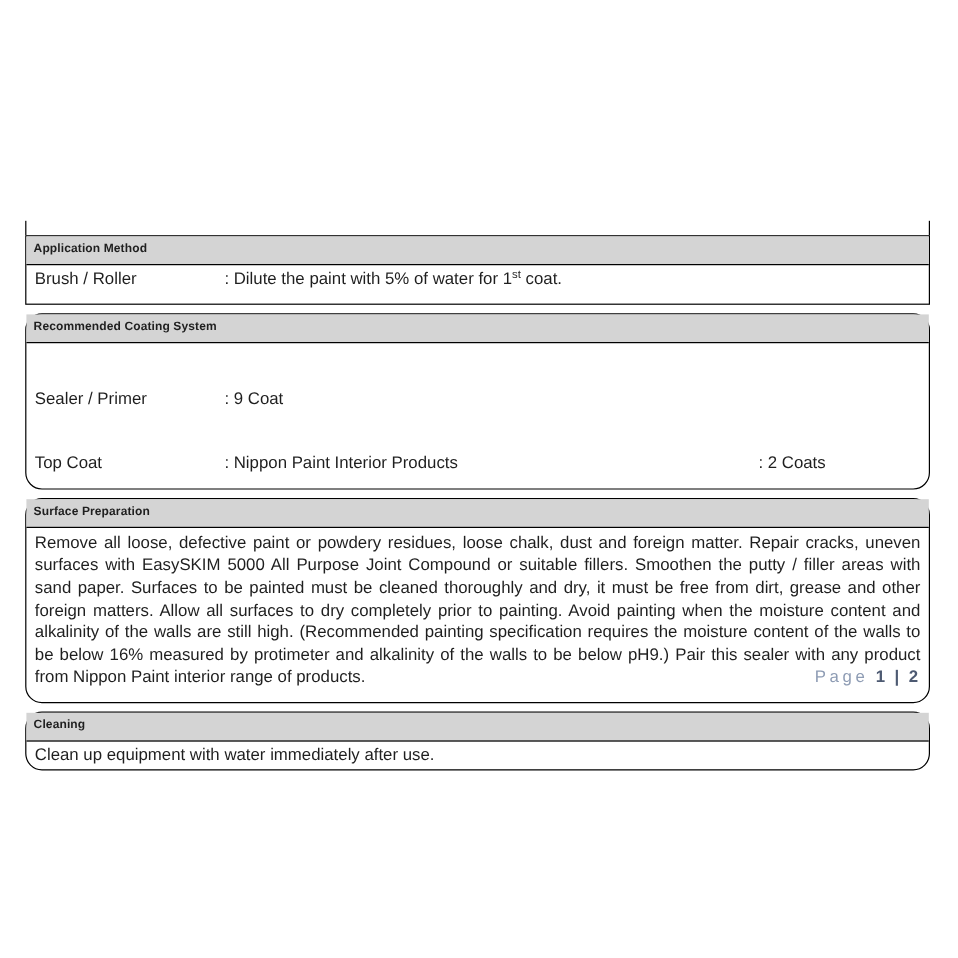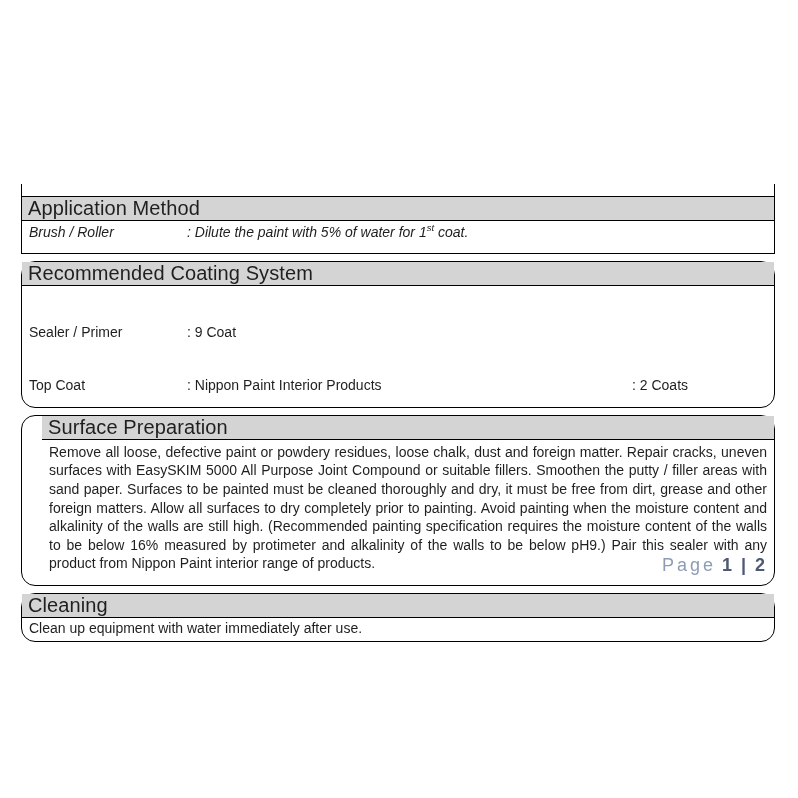--- a/index.html
+++ b/index.html
@@ -6,38 +6,38 @@
   body{
     width:798px;height:798px;background:#ffffff;position:relative;overflow:hidden;
     font-family:"Liberation Sans","DejaVu Sans",sans-serif;color:#1f1f1f;
   }
   .doc{position:absolute;left:21px;top:184px;width:754px;}
   .spacer-row{height:12px;border-left:1.4px solid #000;border-right:1.4px solid #000;}
   .sec{border:1.4px solid #000;background:#ffffff;}
   .sec + .sec{margin-top:7px;border-radius:14px;}
   .sec-hdr{
     background:#d4d4d4;border-bottom:1.4px solid #000;
-    font-weight:400;font-size:20px;line-height:18px;padding:2px 6px 3px 6px;
+    font-weight:700;font-size:10px;line-height:18px;padding:2px 6px 3px 6px;
     letter-spacing:0.1px;
   }
   .sec-body{font-size:14px;line-height:18.6px;}
   .body-a{padding:2px 7px 11px 7px;}
   .body-b{padding:2px 7px 12px 7px;}
   .body-c{padding:3px 7px 12px 7px;text-align:justify;}
   .body-d{padding:1px 7px 3px 7px;}
-  .row2{display:grid;grid-template-columns:158px 1fr;font-style:italic;}
+  .row2{display:grid;grid-template-columns:158px 1fr;}
   .row3{display:grid;grid-template-columns:158px 445px 1fr;margin-top:35px;}
   .cell{white-space:nowrap;}
   sup{font-size:9.5px;line-height:0;}
-  .gap-c{margin-top:7px;padding-left:20px;}
+  .gap-c{margin-top:7px;}
   .gap-d{margin-top:4px;}
   .footer{
     position:absolute;left:21px;top:555px;width:754px;
     text-align:right;padding-right:8px;box-sizing:border-box;
-    font-size:18px;
+    font-size:14px;
   }
   .pg-label{color:#8e9cb4;letter-spacing:3px;margin-right:6px;}
   .pg-num{color:#4d5a72;letter-spacing:2px;font-weight:600;}
 </style>
 </head>
 <body>
 
 <div class="doc">
 
   <div class="spacer-row"></div>

